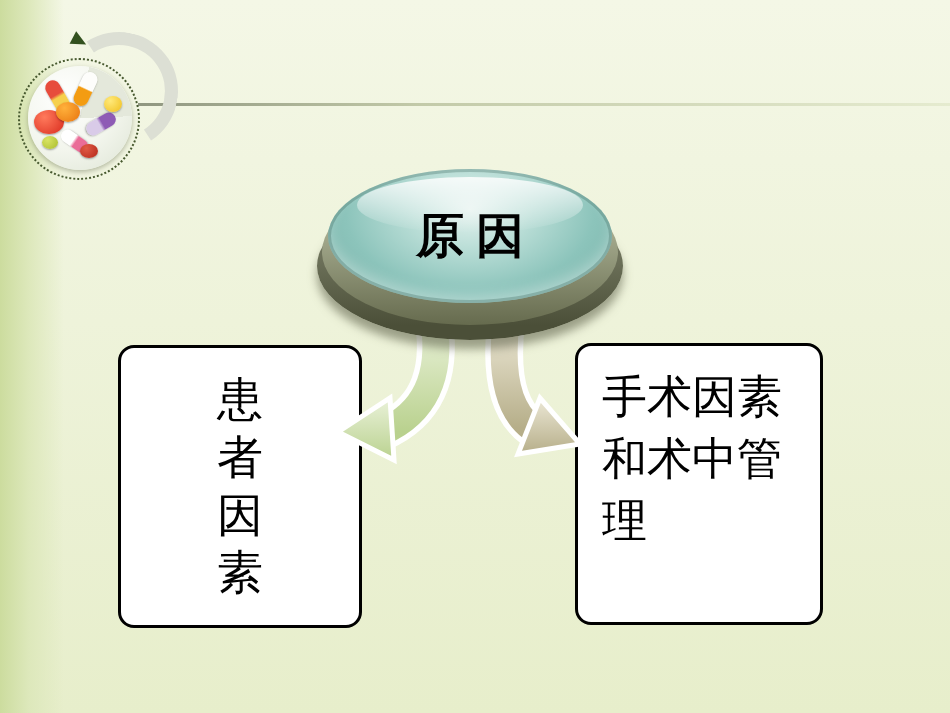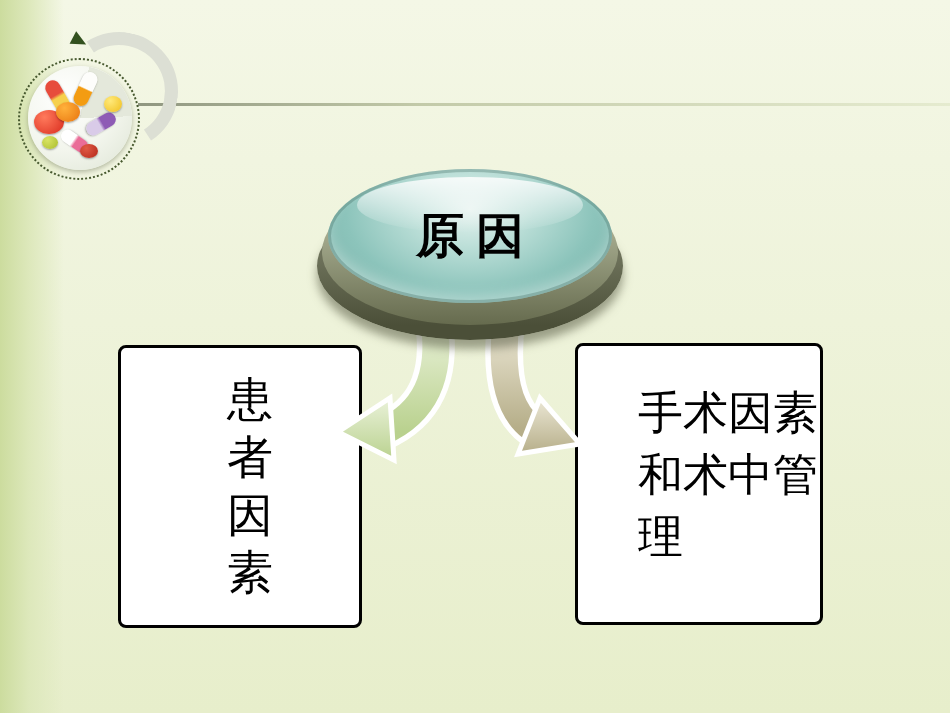--- a/index.html
+++ b/index.html
@@ -55,26 +55,26 @@
   .e-shine{left:42px;top:13px;width:226px;height:56px;
     background:linear-gradient(180deg,rgba(255,255,255,.85),rgba(255,255,255,0));}
   .e-title{position:absolute;left:13px;top:5px;width:284px;height:134px;
     display:flex;align-items:center;justify-content:center;
     font-size:48px;font-weight:bold;color:var(--title_color,#000);
     letter-spacing:12px;padding-left:12px;box-sizing:border-box;}
   
   .arrows{position:absolute;left:0;top:0;width:950px;height:713px;pointer-events:none;}
   
   .rbox{position:absolute;background:var(--box_background,#fff);
-    border:3px solid var(--box_border,#000);border-radius:8px;box-sizing:border-box;padding-left:20px;}
+    border:3px solid var(--box_border,#000);border-radius:16px;box-sizing:border-box;}
   .box-left{left:118px;top:345px;width:244px;height:283px;
     display:flex;align-items:center;justify-content:center;}
   .box-left p{width:1em;margin:0;font-size:46px;line-height:1.26;text-align:center;word-break:break-all;color:#000;}
   .box-right{left:575px;top:343px;width:248px;height:282px;}
-  .box-right p{margin:16px;padding:20px 0 0 24px;width:4.05em;font-size:45px;line-height:1.38;word-break:break-all;color:#000;}
+  .box-right p{margin:0;padding:20px 0 0 24px;width:4.05em;font-size:45px;line-height:1.38;word-break:break-all;color:#000;}
 </style>
 </head>
 <body>
 
 <div class="slide">
 
   <div class="left-strip"></div>
   <div class="top-line"></div>
 
   <div class="logo">

